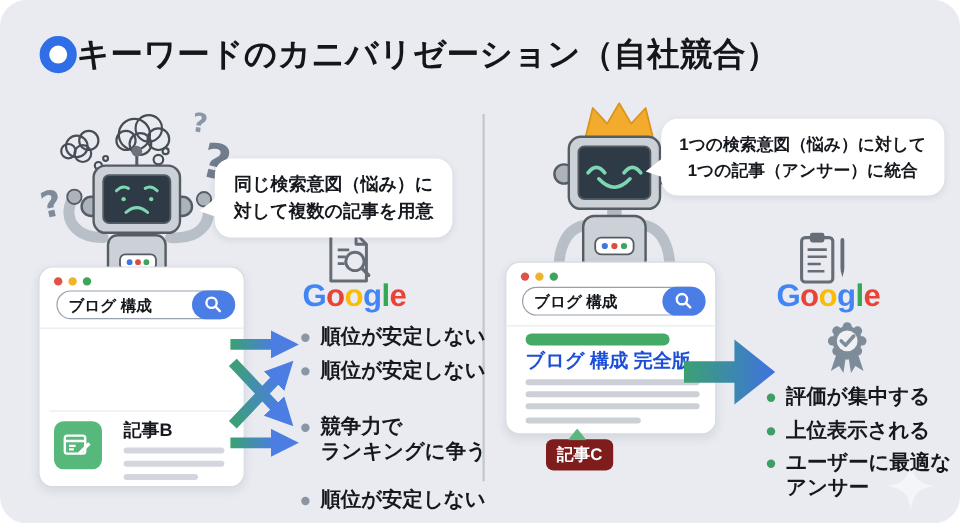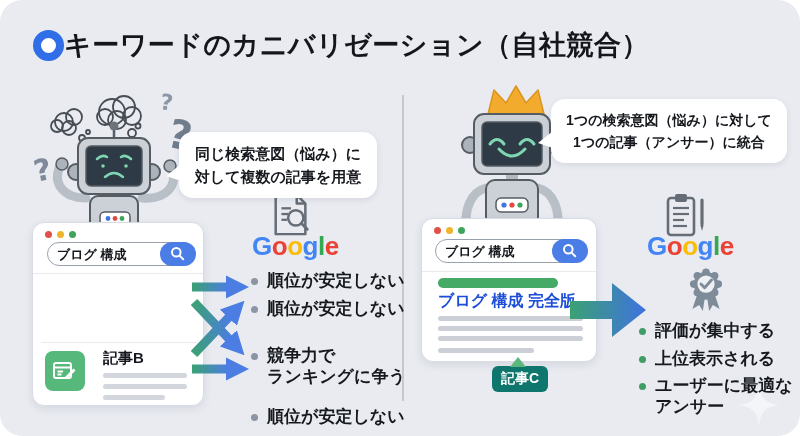--- a/index.html
+++ b/index.html
@@ -52,21 +52,21 @@
   .art-icon { position:absolute; left:0; top:2px; width:40px; height:40px; border-radius:8px;
               display:flex; align-items:center; justify-content:center; }
   .art-label { position:absolute; left:58px; top:0; font-size:15px; font-weight:800; color:#15181d; white-space:nowrap; }
   .gline { position:absolute; height:5px; border-radius:2.5px; background:#d3d6dc; }
 
   
   .green-pill { position:absolute; left:16px; top:59px; width:120px; height:10px; border-radius:5px; background:#44aa66; }
   .art-title { position:absolute; left:16px; top:72px; font-size:16px; font-weight:800; color:#1d4ed8; white-space:nowrap; }
 
   
-  .tag { position:absolute; left:492px; top:366px; width:56px; height:26px; background:#0f766e; border-radius:6px;
+  .tag { position:absolute; left:455px; top:366px; width:56px; height:26px; background:#7f1d1d; border-radius:6px;
          display:flex; align-items:center; justify-content:center; z-index:4; }
   .tag span { color:#fff; font-size:14px; font-weight:800; }
   .tag .tag-tail { position:absolute; top:-9px; left:18px; width:16px; height:10px; background:#5cb67e;
                    clip-path:polygon(50% 0, 0 100%, 100% 100%); }
 
   
   #arrows-cross { position:absolute; left:184px; top:272px; z-index:4; }
   #arrow-big    { position:absolute; left:570px; top:281px; z-index:4; }
 
   

